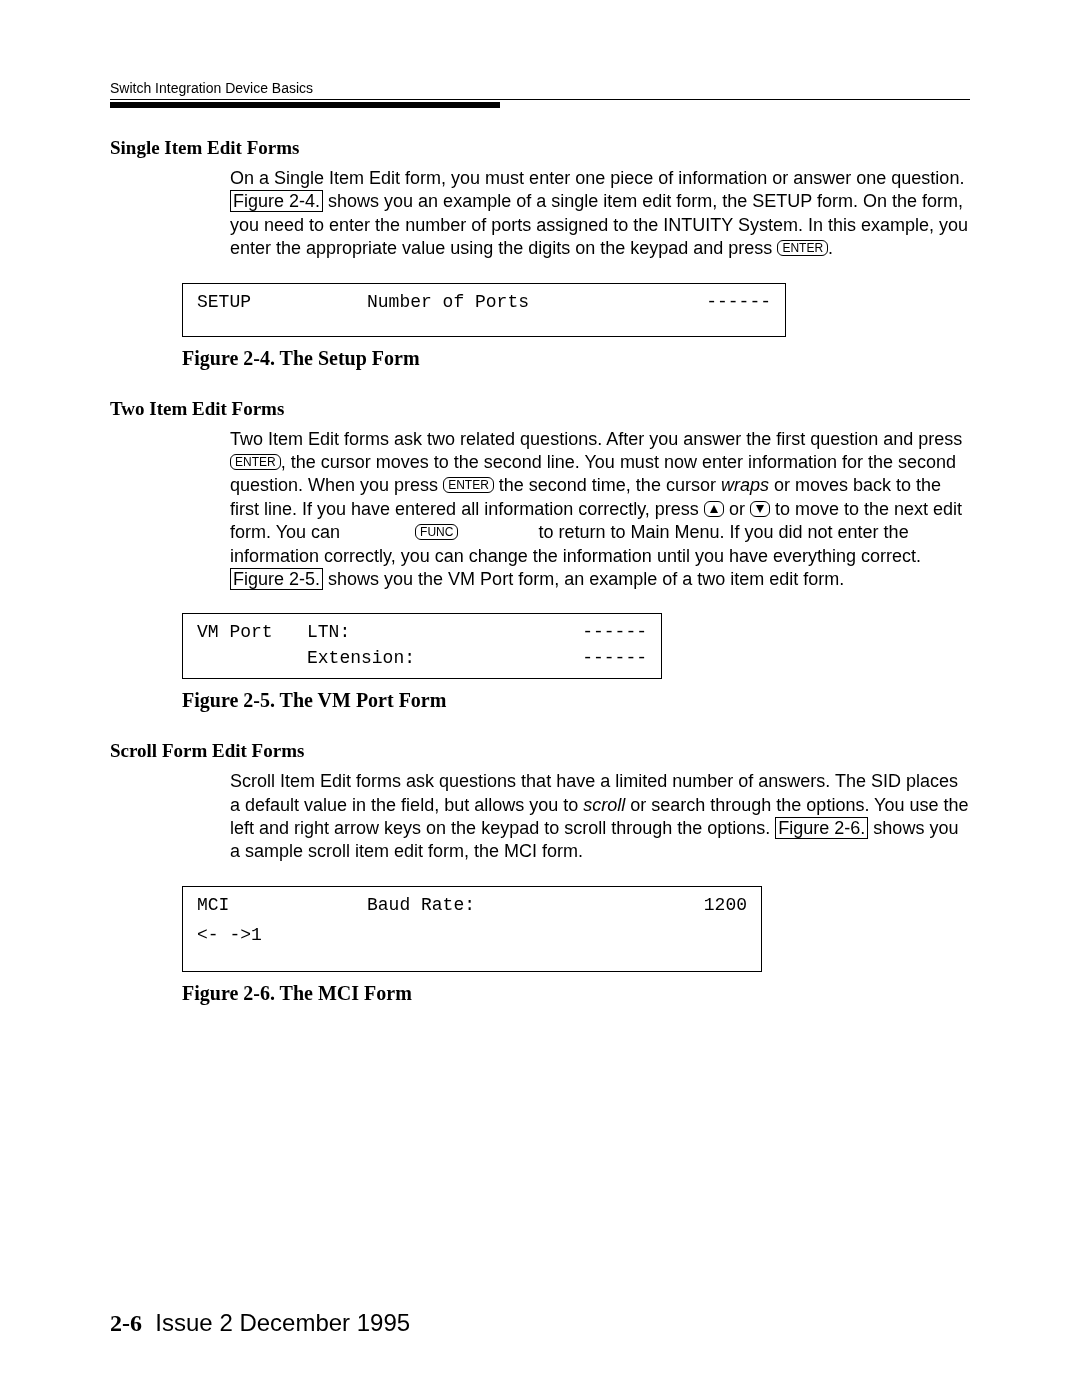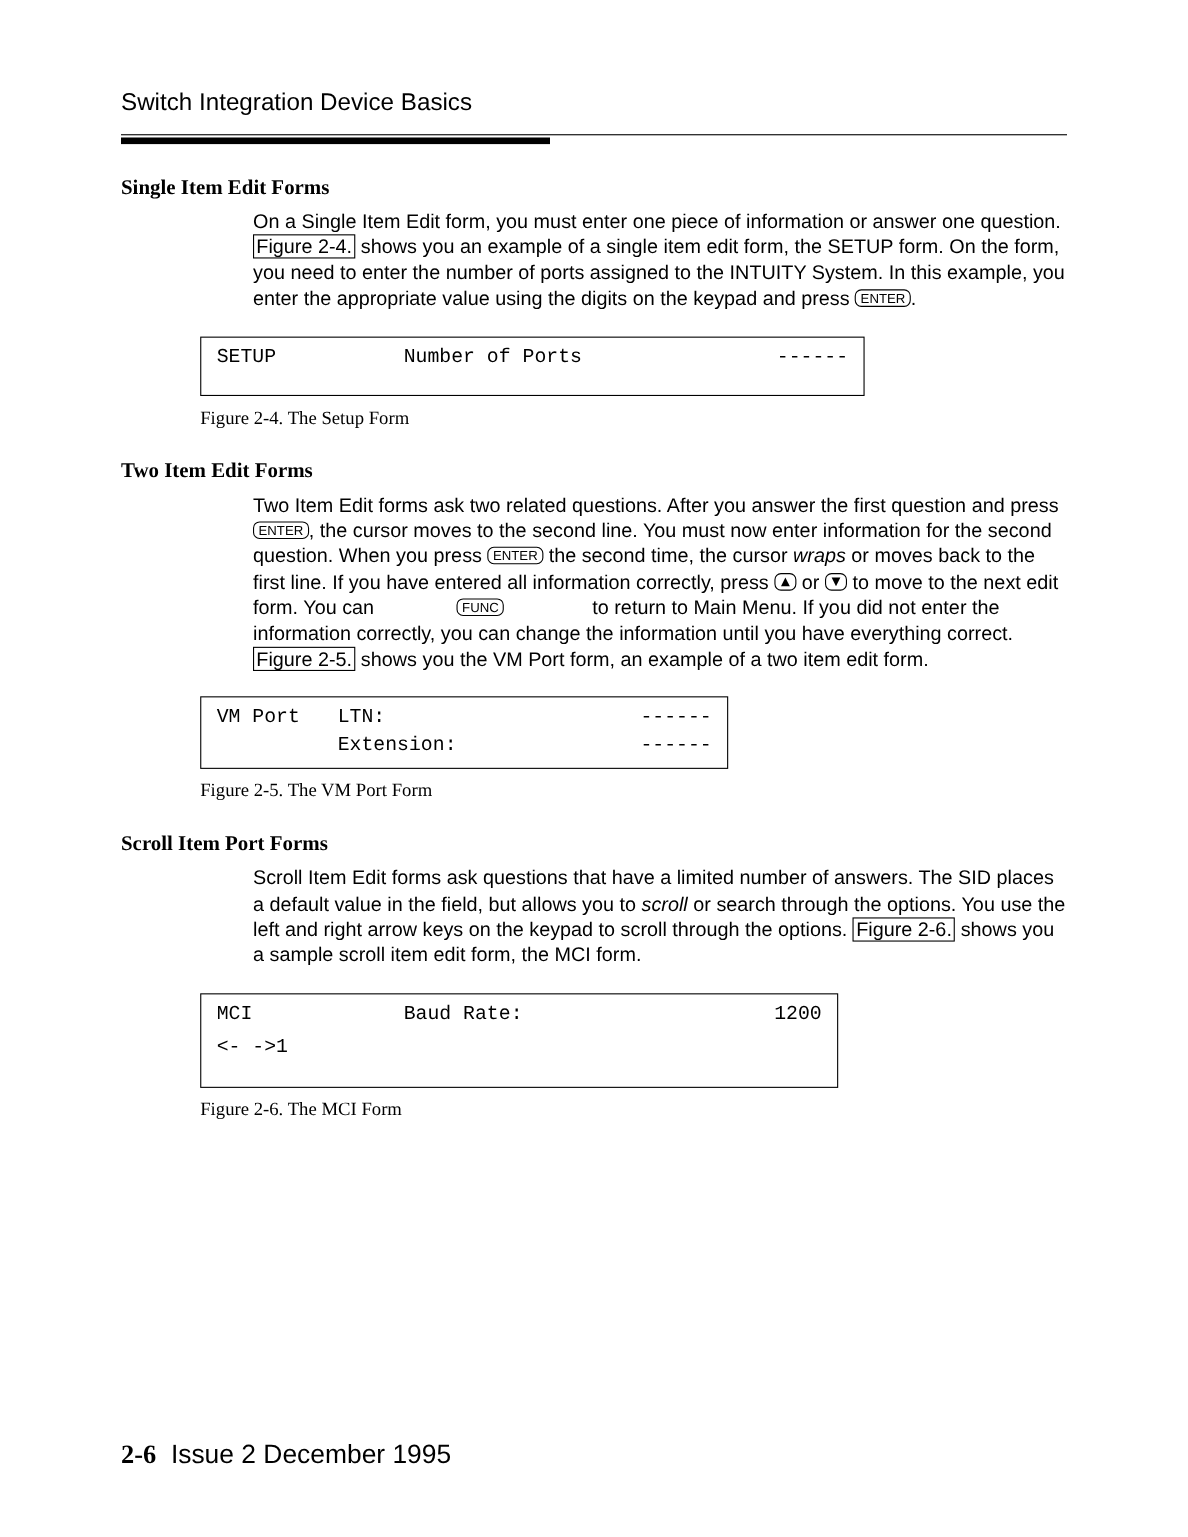--- a/index.html
+++ b/index.html
@@ -10,22 +10,22 @@
     color: #000;
   }
   .page {
     width: 1080px;
     height: 1397px;
     position: relative;
     box-sizing: border-box;
     padding: 80px 110px 60px 110px;
   }
   .running-head {
-    font-size: 22px;
-    margin-bottom: 16px;
+    font-size: 14px;
+    margin-bottom: 3px;
   }
   .headrule-wrap {
     position: relative;
     height: 10px;
     margin-bottom: 28px;
   }
   .headrule-thin {
     border-top: 1px solid #000;
     width: 100%;
   }
@@ -77,22 +77,22 @@
     margin: 22px 0 10px 0;
     box-sizing: border-box;
   }
   .form-box.short { width: 480px; padding-bottom: 10px; }
   .form-row {
     display: flex;
     white-space: pre;
   }
   .fig-caption {
     font-family: "Times New Roman", Times, serif;
-    font-weight: normal;
-    font-size: 17px;
+    font-weight: bold;
+    font-size: 20px;
     margin: 6px 0 0 0;
   }
   .italic { font-style: italic; }
   .footer {
     position: absolute;
     left: 110px;
     bottom: 60px;
     font-size: 24px;
   }
   .footer .pn {
@@ -147,21 +147,21 @@
       </div>
       <div class="form-row" style="margin-top:6px;">
         <span style="width:110px;"> </span>
         <span style="flex:1;">Extension:</span>
         <span>------</span>
       </div>
     </div>
     <div class="fig-caption">Figure 2-5.   The VM Port Form</div>
   </div>
 
-  <div class="section-title">Scroll Item Port Forms</div>
+  <div class="section-title">Scroll Form Edit Forms</div>
   <div class="body-block">
     <div class="para">
       <span>Scroll Item Edit forms ask questions that have a limited number of answers. The SID places a default value in the field, but allows you to </span><span class="italic">scroll</span><span> or search through the options. You use the left and right arrow keys on the keypad to scroll through the options. </span><span class="figure-link">Figure 2-6.</span><span> shows you a sample scroll item edit form, the MCI form.</span>
     </div>
 
     <div class="form-box" style="width:580px; padding-bottom:26px;">
       <div class="form-row">
         <span style="width:170px;">MCI</span>
         <span style="flex:1;">Baud Rate:</span>
         <span>1200</span>

